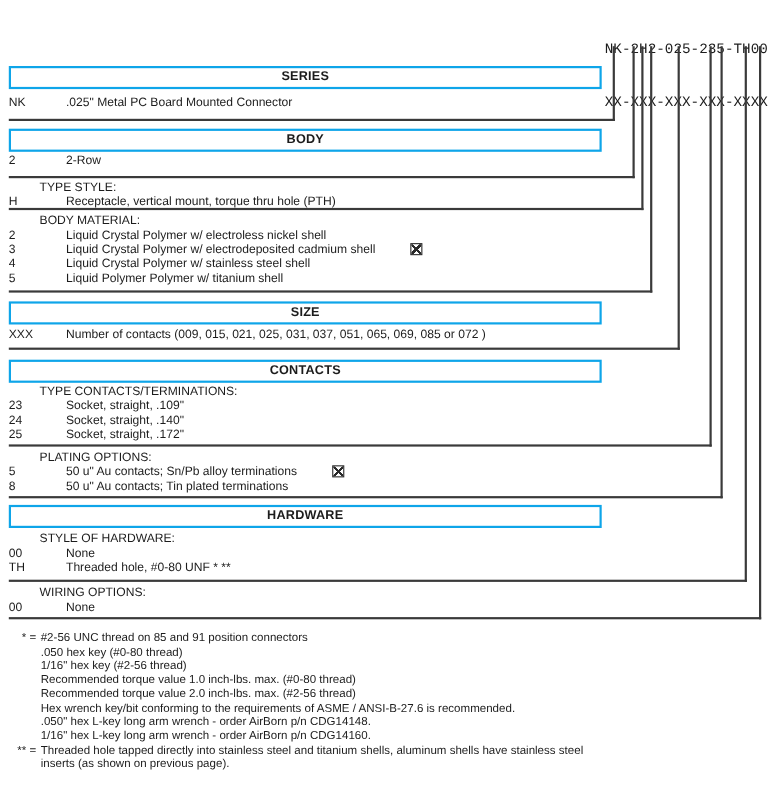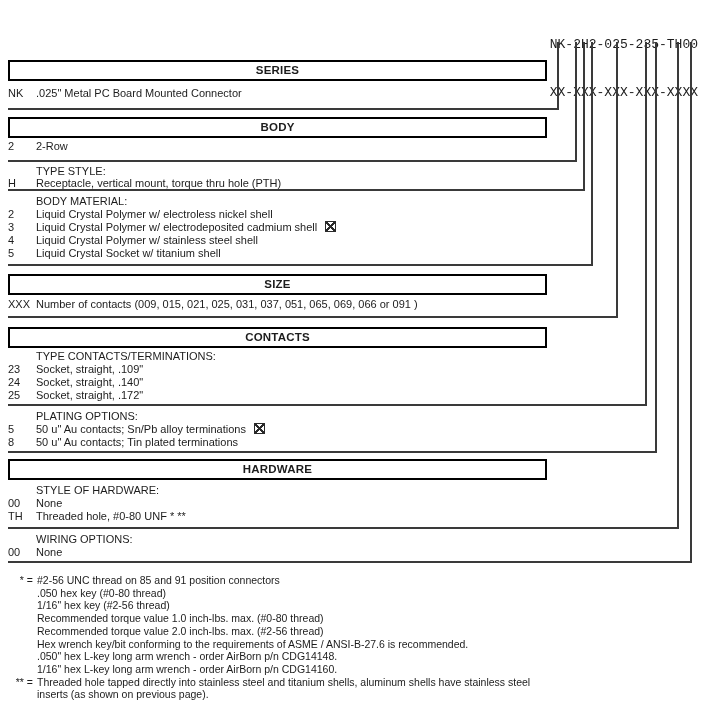--- a/index.html
+++ b/index.html
@@ -10,24 +10,24 @@
   }
   .pn{
     position:absolute;top:5px;right:4px;text-align:right;
     font-family:"Liberation Mono","DejaVu Sans Mono",monospace;
     font-size:13px;line-height:16px;color:#1c1c1c;white-space:pre;
   }
   .vline{position:absolute;top:42px;width:1.5px;background:#3a3a3a;}
   .rule{position:absolute;left:8px;height:2px;background:#3a3a3a;}
   .secbox{
     position:absolute;left:8px;width:539px;height:21px;box-sizing:border-box;
-    border:2px solid #000000;text-align:center;font-weight:bold;
+    border:2px solid #0ea5e9;text-align:center;font-weight:bold;
     font-size:11.5px;line-height:16.5px;letter-spacing:0.2px;background:#fff;
   }
-  .row{position:absolute;left:8px;display:flex;font-size:11px;line-height:13px;white-space:pre;}
+  .row{position:absolute;left:8px;display:flex;font-size:11px;line-height:13px;white-space:pre;gap:24px;}
   .code{width:28px;flex:none;}
   .heading{position:absolute;left:36px;font-size:11px;line-height:13px;white-space:pre;}
   .xbox{
     display:inline-block;width:9px;height:9px;border:1.2px solid #2a2a2a;
     margin-left:8px;vertical-align:-1px;
     background:
       linear-gradient(45deg,transparent 42%,#2a2a2a 42%,#2a2a2a 58%,transparent 58%),
       linear-gradient(-45deg,transparent 42%,#2a2a2a 42%,#2a2a2a 58%,transparent 58%);
   }
   .footnotes{position:absolute;left:6px;top:574px;font-size:10.5px;line-height:12.7px;}
@@ -88,30 +88,30 @@
     <span class="code">3</span>
     <span>Liquid Crystal Polymer w/ electrodeposited cadmium shell</span>
     <span class="xbox"></span>
   </div>
   <div class="row" style="top:234px">
     <span class="code">4</span>
     <span>Liquid Crystal Polymer w/ stainless steel shell</span>
   </div>
   <div class="row" style="top:247px">
     <span class="code">5</span>
-    <span>Liquid Crystal Socket w/ titanium shell</span>
+    <span>Liquid Polymer Polymer w/ titanium shell</span>
   </div>
   <div class="rule" style="top:264px;width:585px"></div>
 
   <div class="secbox" style="top:274px">
     <span>SIZE</span>
   </div>
   <div class="row" style="top:298px">
     <span class="code">XXX</span>
-    <span>Number of contacts (009, 015, 021, 025, 031, 037, 051, 065, 069, 066 or 091 )</span>
+    <span>Number of contacts (009, 015, 021, 025, 031, 037, 051, 065, 069, 085 or 072 )</span>
   </div>
   <div class="rule" style="top:316px;width:610px"></div>
 
   <div class="secbox" style="top:327px">
     <span>CONTACTS</span>
   </div>
   <div class="heading" style="top:350px">TYPE CONTACTS/TERMINATIONS:</div>
   <div class="row" style="top:363px">
     <span class="code">23</span>
     <span>Socket, straight, .109"</span>

